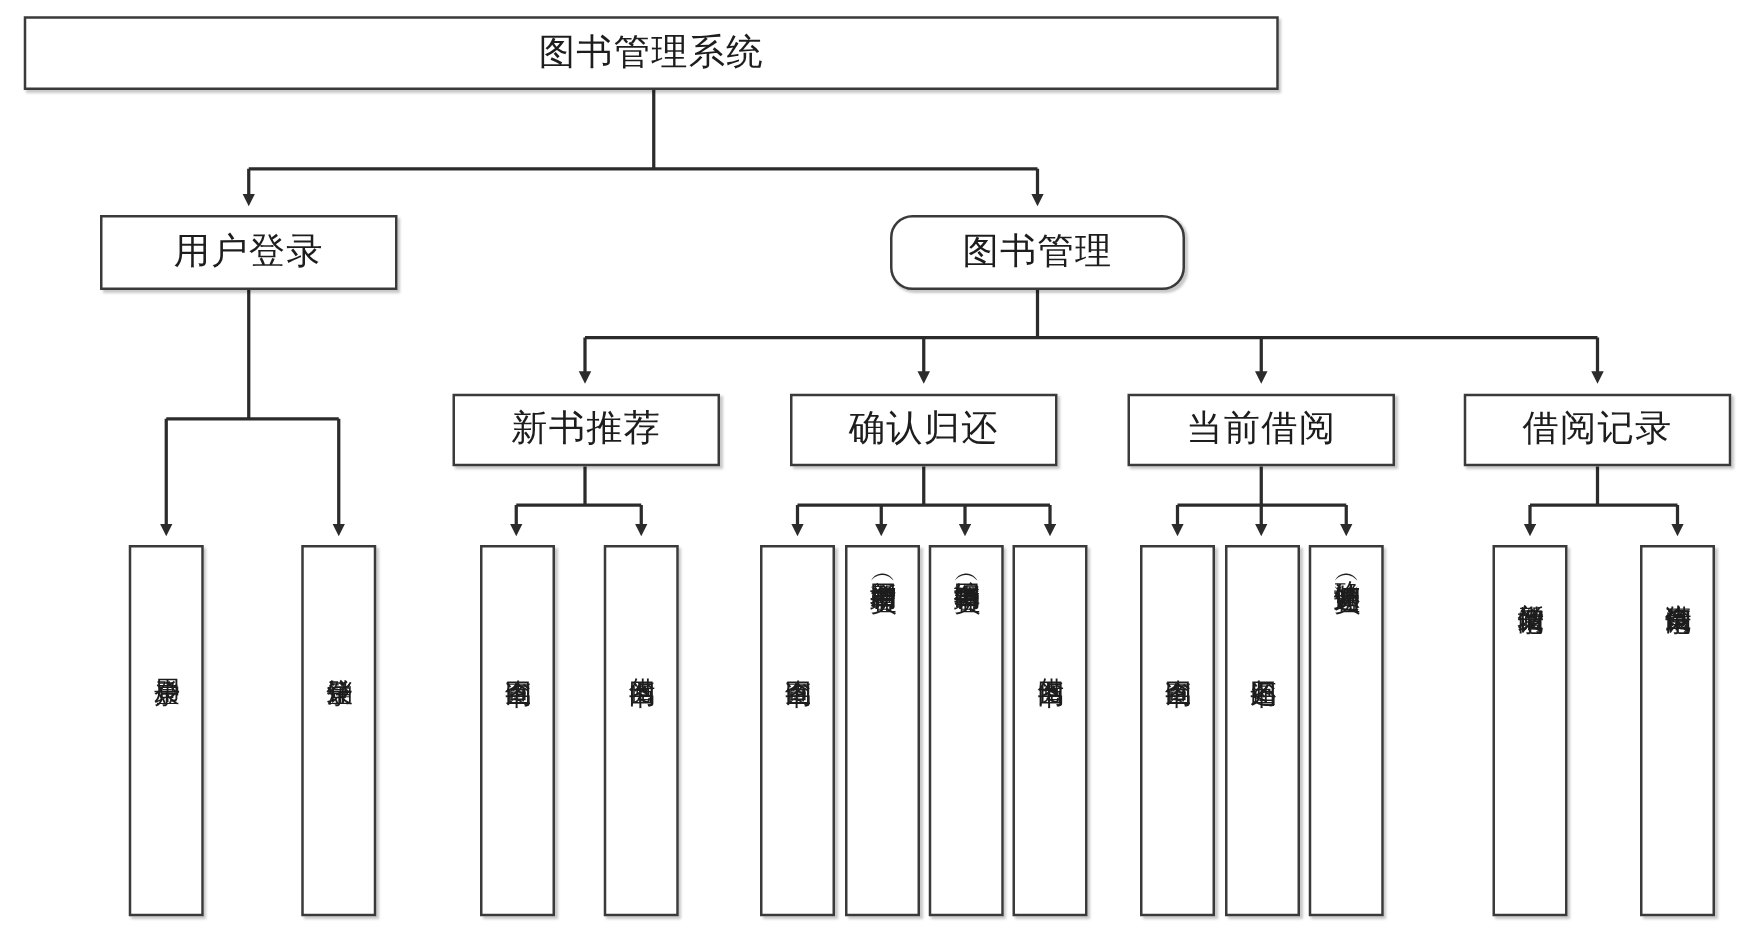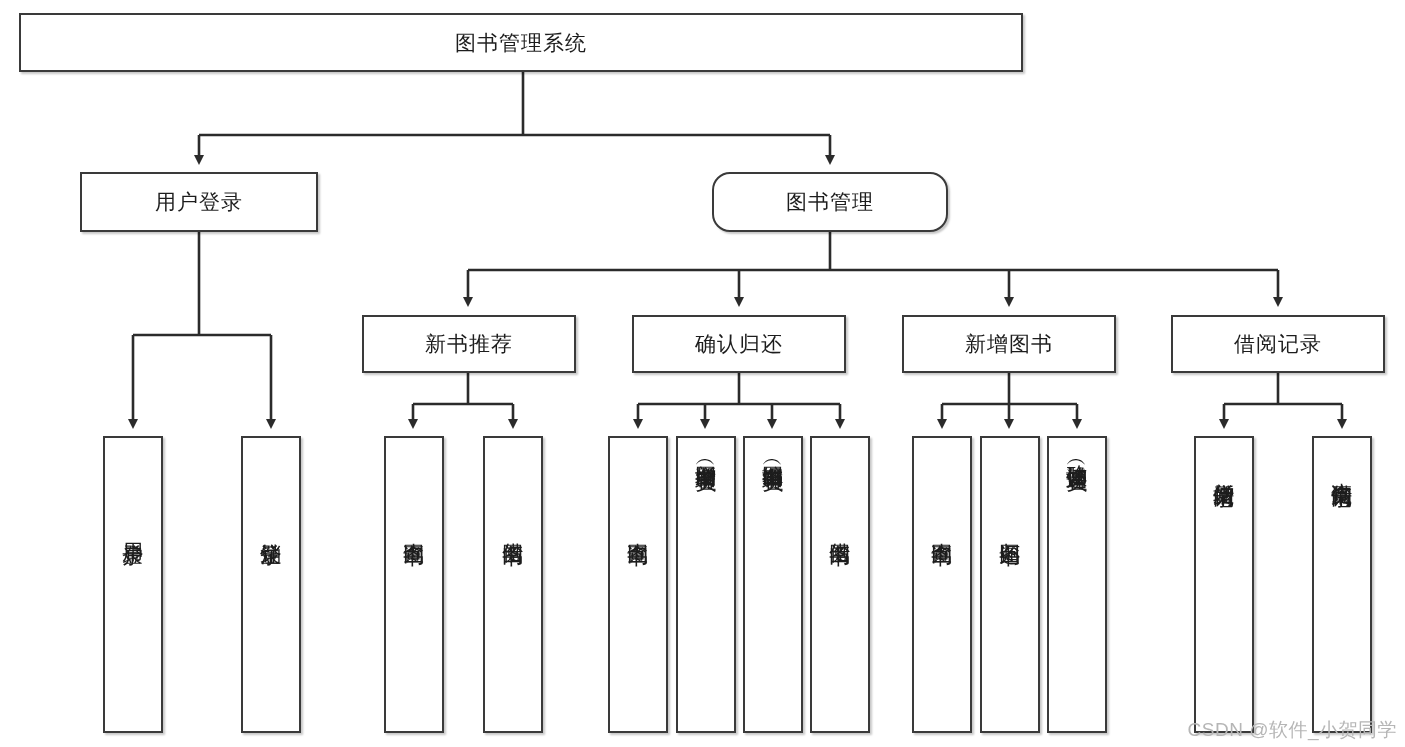--- a/index.html
+++ b/index.html
@@ -31,21 +31,21 @@
     box-sizing: border-box;
     background: #ffffff;
     border: 2px solid #3a3a3a;
     box-shadow: 2px 2px 2px rgba(0,0,0,0.22);
     display: flex;
     align-items: center;
     justify-content: center;
     color: #1d1d1d;
   }
   .node-h .node-label {
-    font-size: 21px;
+    font-size: 29px;
     line-height: 1.1;
     letter-spacing: 1px;
     white-space: nowrap;
   }
   .node-v {
     align-items: flex-start;
     justify-content: center;
     padding-top: 8px;
   }
   .node-v .node-label {
@@ -137,21 +137,21 @@
     <span class="node-label">图书管理</span>
   </div>
 
   <div class="node node-h" style="left:362px; top:315px; width:214px; height:58px;">
     <span class="node-label">新书推荐</span>
   </div>
   <div class="node node-h" style="left:632px; top:315px; width:214px; height:58px;">
     <span class="node-label">确认归还</span>
   </div>
   <div class="node node-h" style="left:902px; top:315px; width:214px; height:58px;">
-    <span class="node-label">新增图书</span>
+    <span class="node-label">当前借阅</span>
   </div>
   <div class="node node-h" style="left:1171px; top:315px; width:214px; height:58px;">
     <span class="node-label">借阅记录</span>
   </div>
 
   <div class="node node-v mid" style="left:103px; top:436px; width:60px; height:297px; padding-top:88px;">
     <span class="node-label">用户登录</span>
   </div>
   <div class="node node-v mid" style="left:241px; top:436px; width:60px; height:297px; padding-top:88px;">
     <span class="node-label">注销登录</span>
@@ -187,15 +187,14 @@
     <span class="node-label">确认归还（管理员）</span>
   </div>
 
   <div class="node node-v" style="left:1194px; top:436px; width:60px; height:297px; padding-top:28px;">
     <span class="node-label">新增借阅记录</span>
   </div>
   <div class="node node-v" style="left:1312px; top:436px; width:60px; height:297px; padding-top:28px;">
     <span class="node-label">查询借阅记录</span>
   </div>
 
-  <div class="watermark">CSDN @软件_小贺同学</div>
 
 </div>
 
 </body></html>

